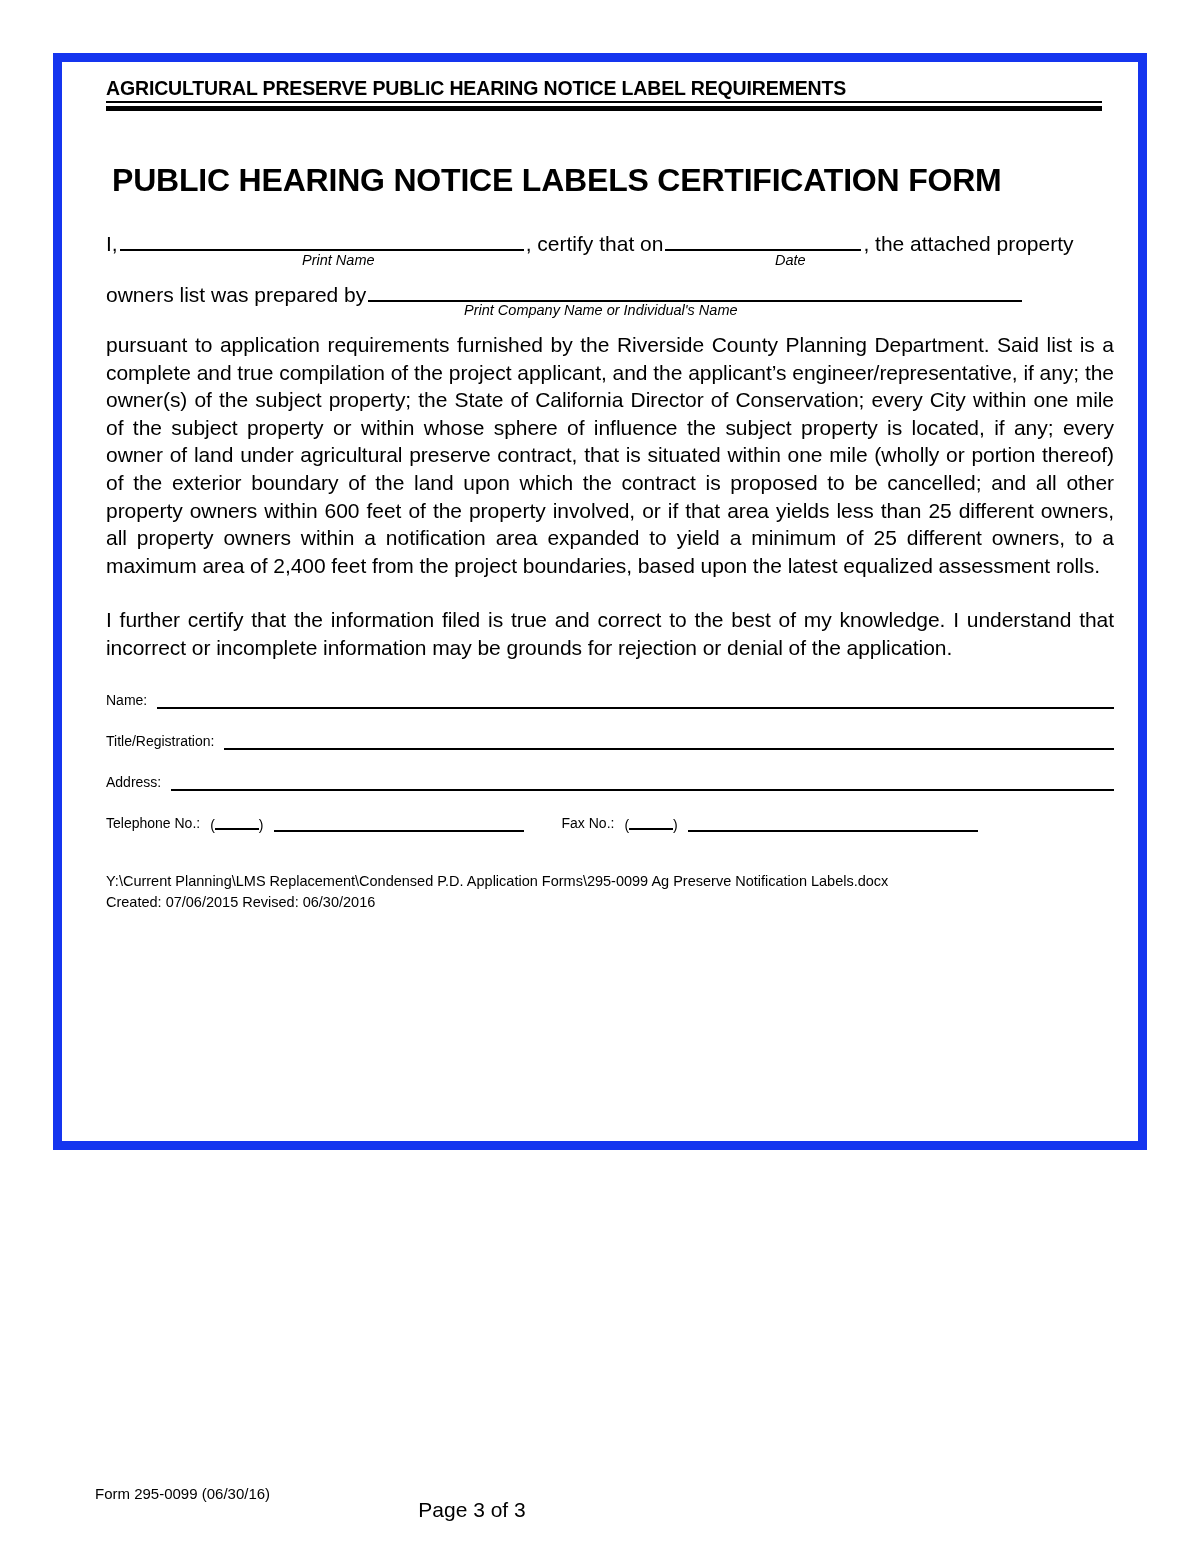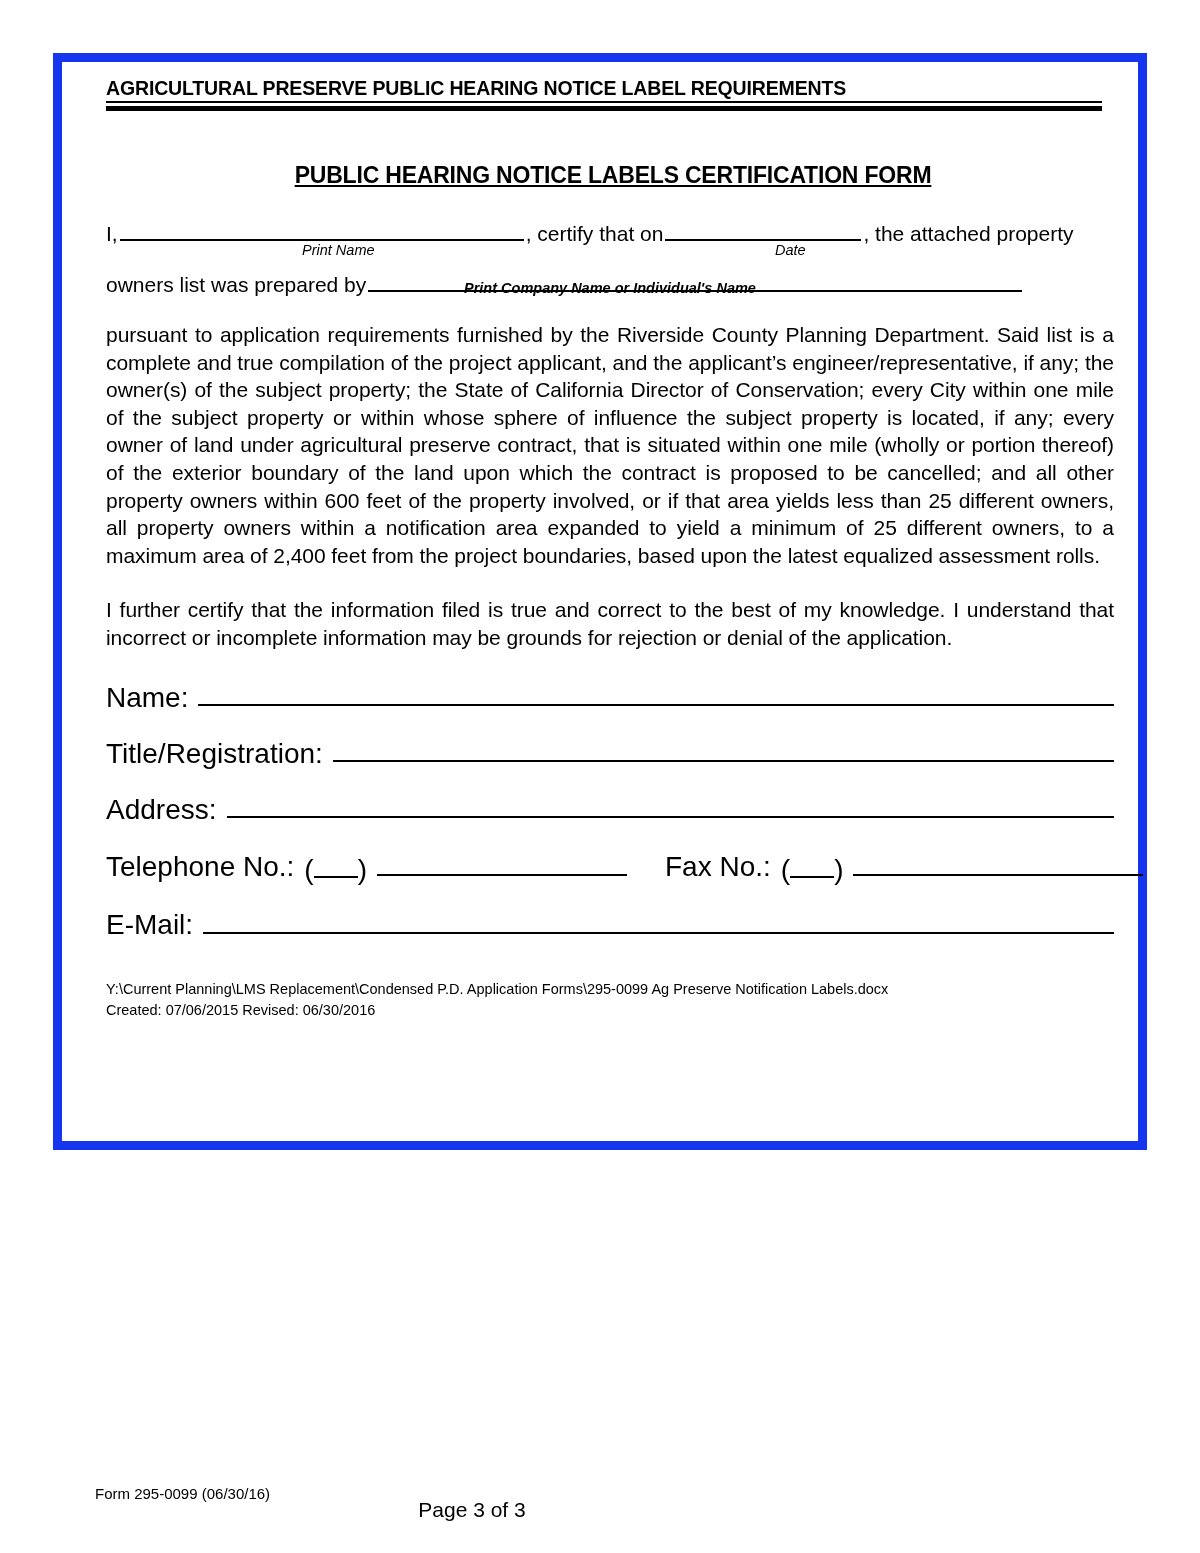--- a/index.html
+++ b/index.html
@@ -69,27 +69,26 @@
 
   
   .content {
     position: absolute;
     left: 44px;
     top: 100px;
     width: 1008px;
   }
 
   .form-title {
-    text-align: center;
-    font-size: 23px;
+    text-align: left;
+    font-size: 32px;
     font-weight: bold;
     letter-spacing: -0.2px;
     margin: 0 0 28px 0;
     padding-left: 6px;
-    text-decoration: underline;
   }
 
   
   .cert-block {
     font-size: 21px;
     line-height: 1.33;
     margin-bottom: 2px;
   }
   .cert-line {
     position: relative;
@@ -108,42 +107,42 @@
 
   .sub-label {
     position: absolute;
     font-size: 14.5px;
     font-style: italic;
     top: 24px;
     white-space: nowrap;
   }
   .sub-name    { left: 196px; }
   .sub-date    { left: 645px; margin-left: 24px; }
-  .sub-company { left: 358px; top: 11px; font-weight: bold; }
+  .sub-company { left: 358px; top: 23px; }
 
   .row-caption-gap { height: 20px; }
 
   
   .para {
     font-size: 21px;
     line-height: 1.315;
     text-align: justify;
     margin: 0;
     letter-spacing: -0.05px;
   }
   .para-2 { margin-top: 27px; }
 
   
   .fields {
     margin-top: 30px;
   }
   .field-row {
     display: flex;
-    align-items: center;
-    font-size: 28px;
+    align-items: flex-start;
+    font-size: 14px;
     margin-bottom: 24px;
     white-space: nowrap;
   }
   .field-label { flex: none; }
   .field-rule {
     flex: 1 1 auto;
     border-bottom: 2px solid #000;
     height: 15px;
     margin-left: 10px;
   }
@@ -251,24 +250,20 @@
         <div class="field-row">
           <span class="field-label">Telephone No.:</span>
           <span class="paren">(<span class="paren-blank"></span>)</span>
           <span class="field-rule fixed-tel"></span>
           <span class="gap-md"></span>
           <span class="field-label">Fax No.:</span>
           <span class="paren">(<span class="paren-blank"></span>)</span>
           <span class="field-rule fixed-fax"></span>
         </div>
 
-        <div class="field-row">
-          <span class="field-label">E-Mail:</span>
-          <span class="field-rule"></span>
-        </div>
 
 
       </div>
 
       <div class="doc-path">Y:\Current Planning\LMS Replacement\Condensed P.D. Application Forms\295-0099 Ag Preserve Notification Labels.docx
 Created:  07/06/2015   Revised:  06/30/2016</div>
 
     </div>
   </div>
 </div>

